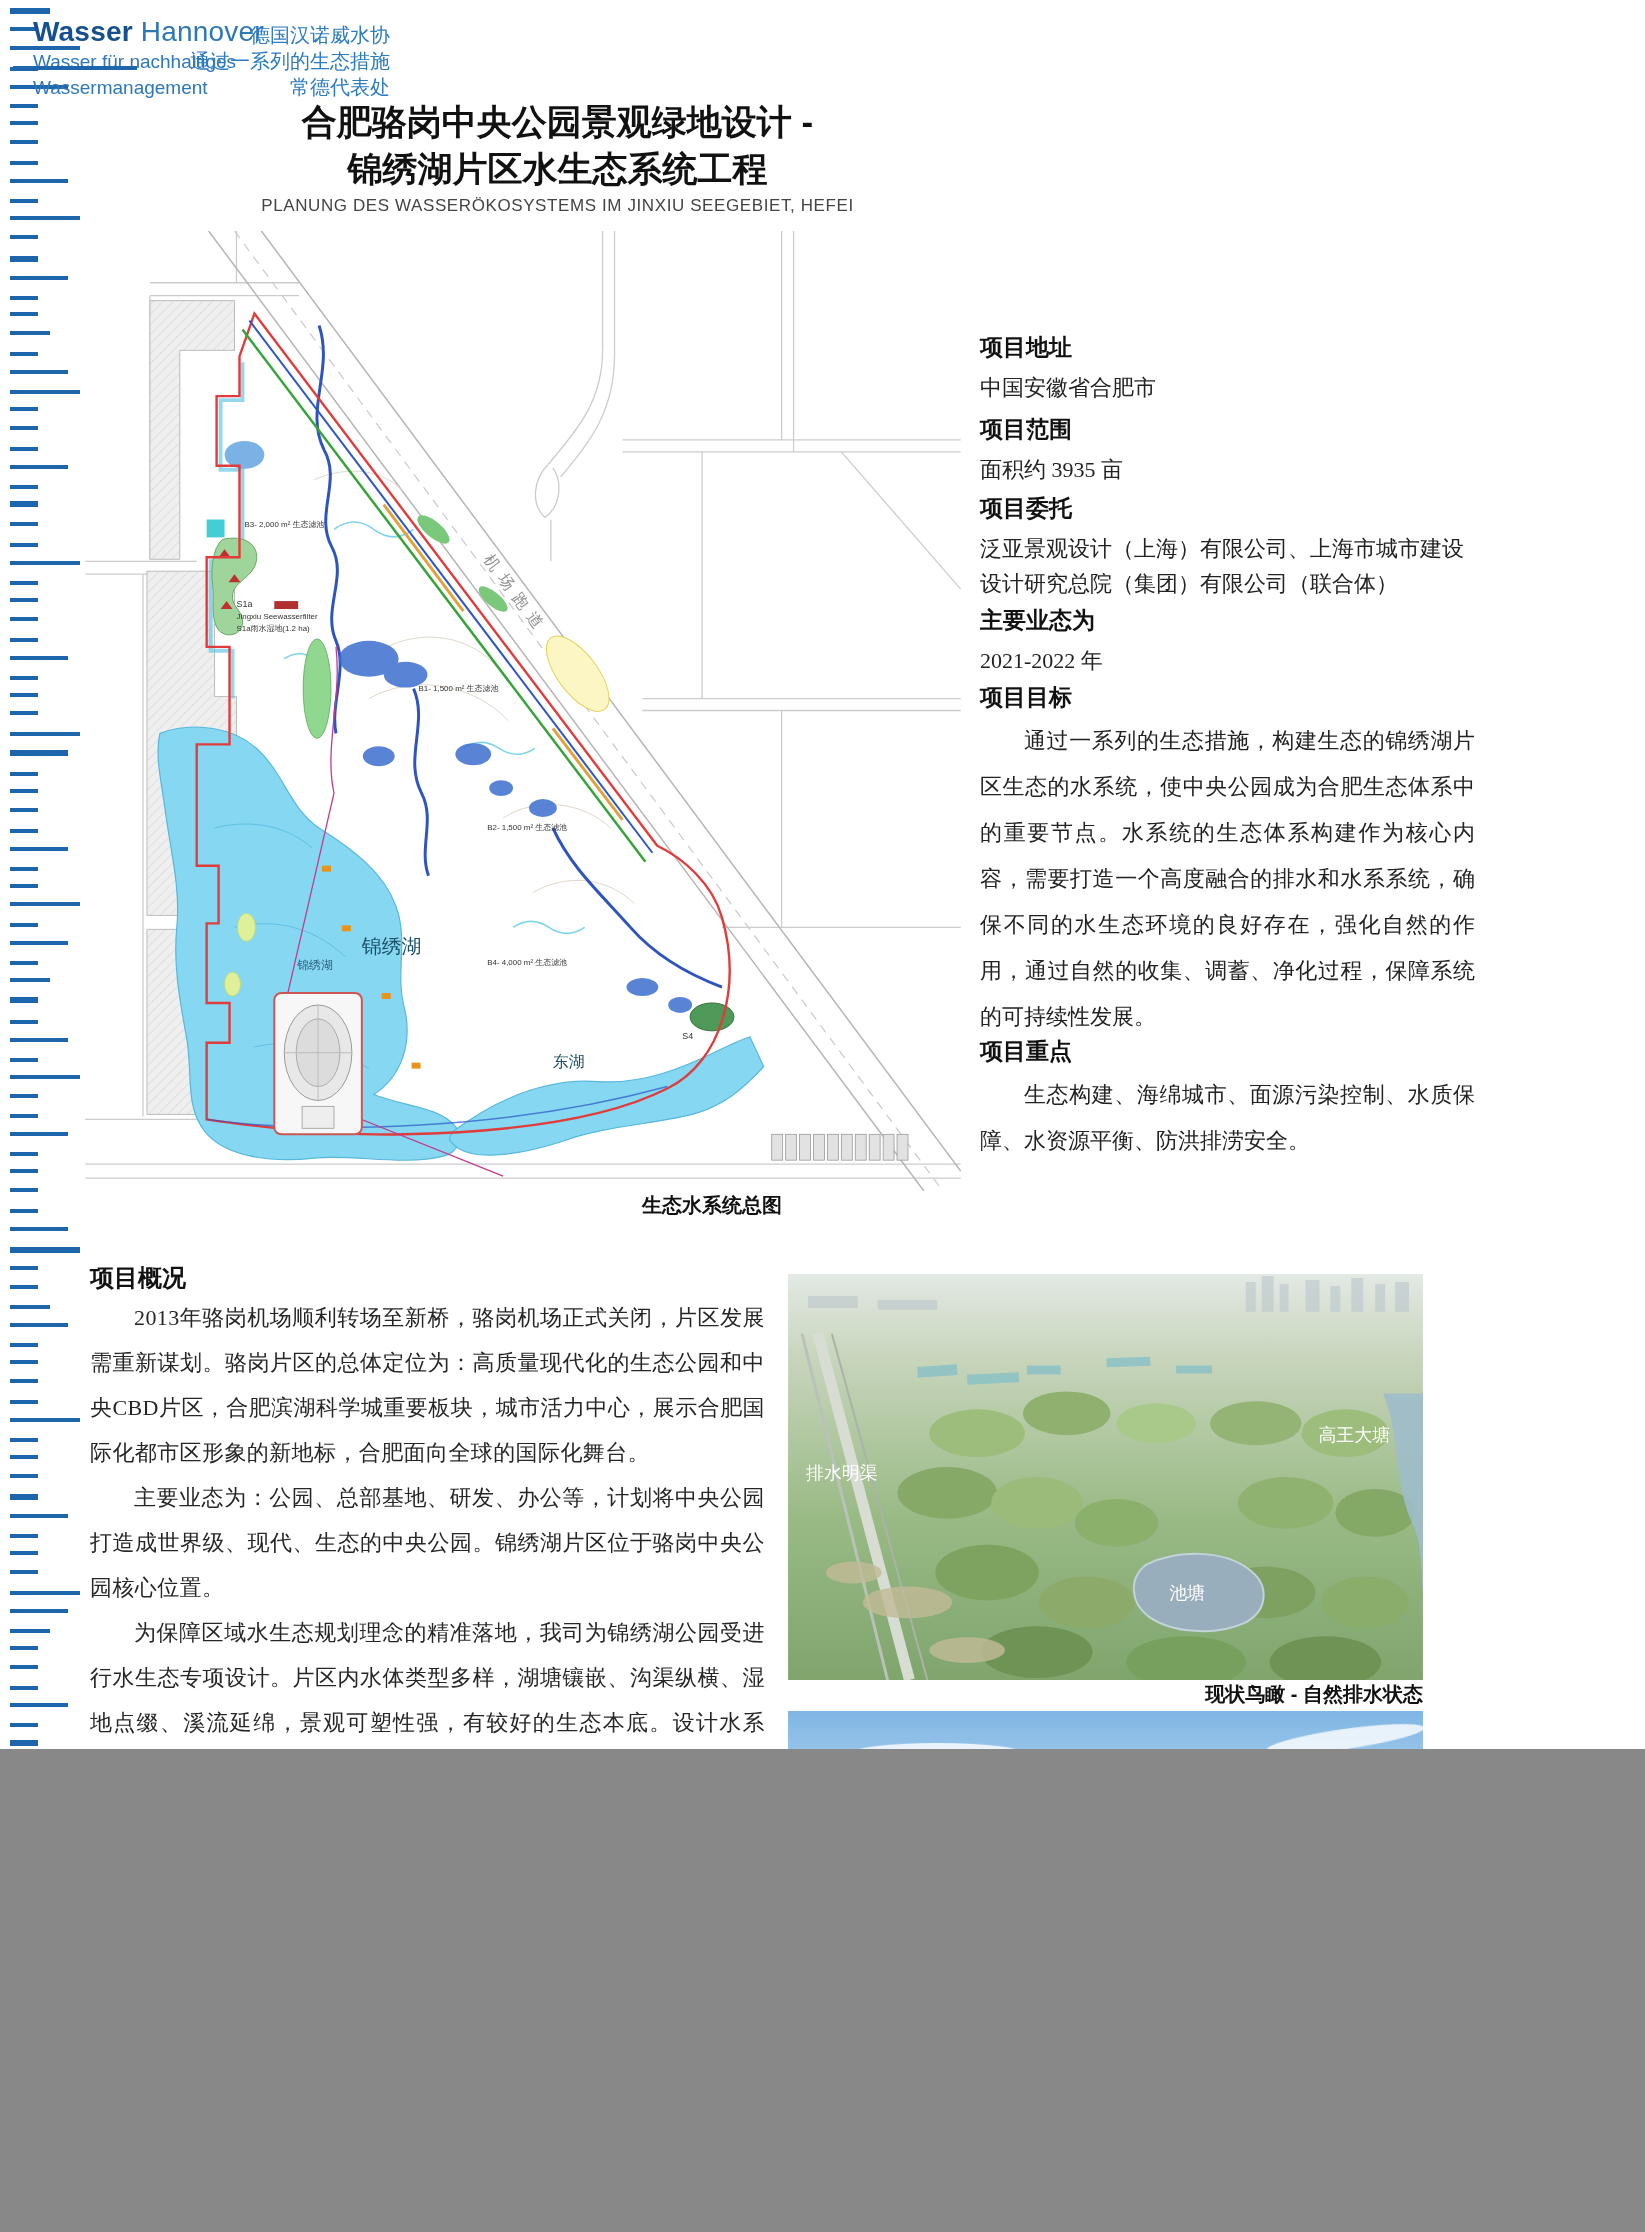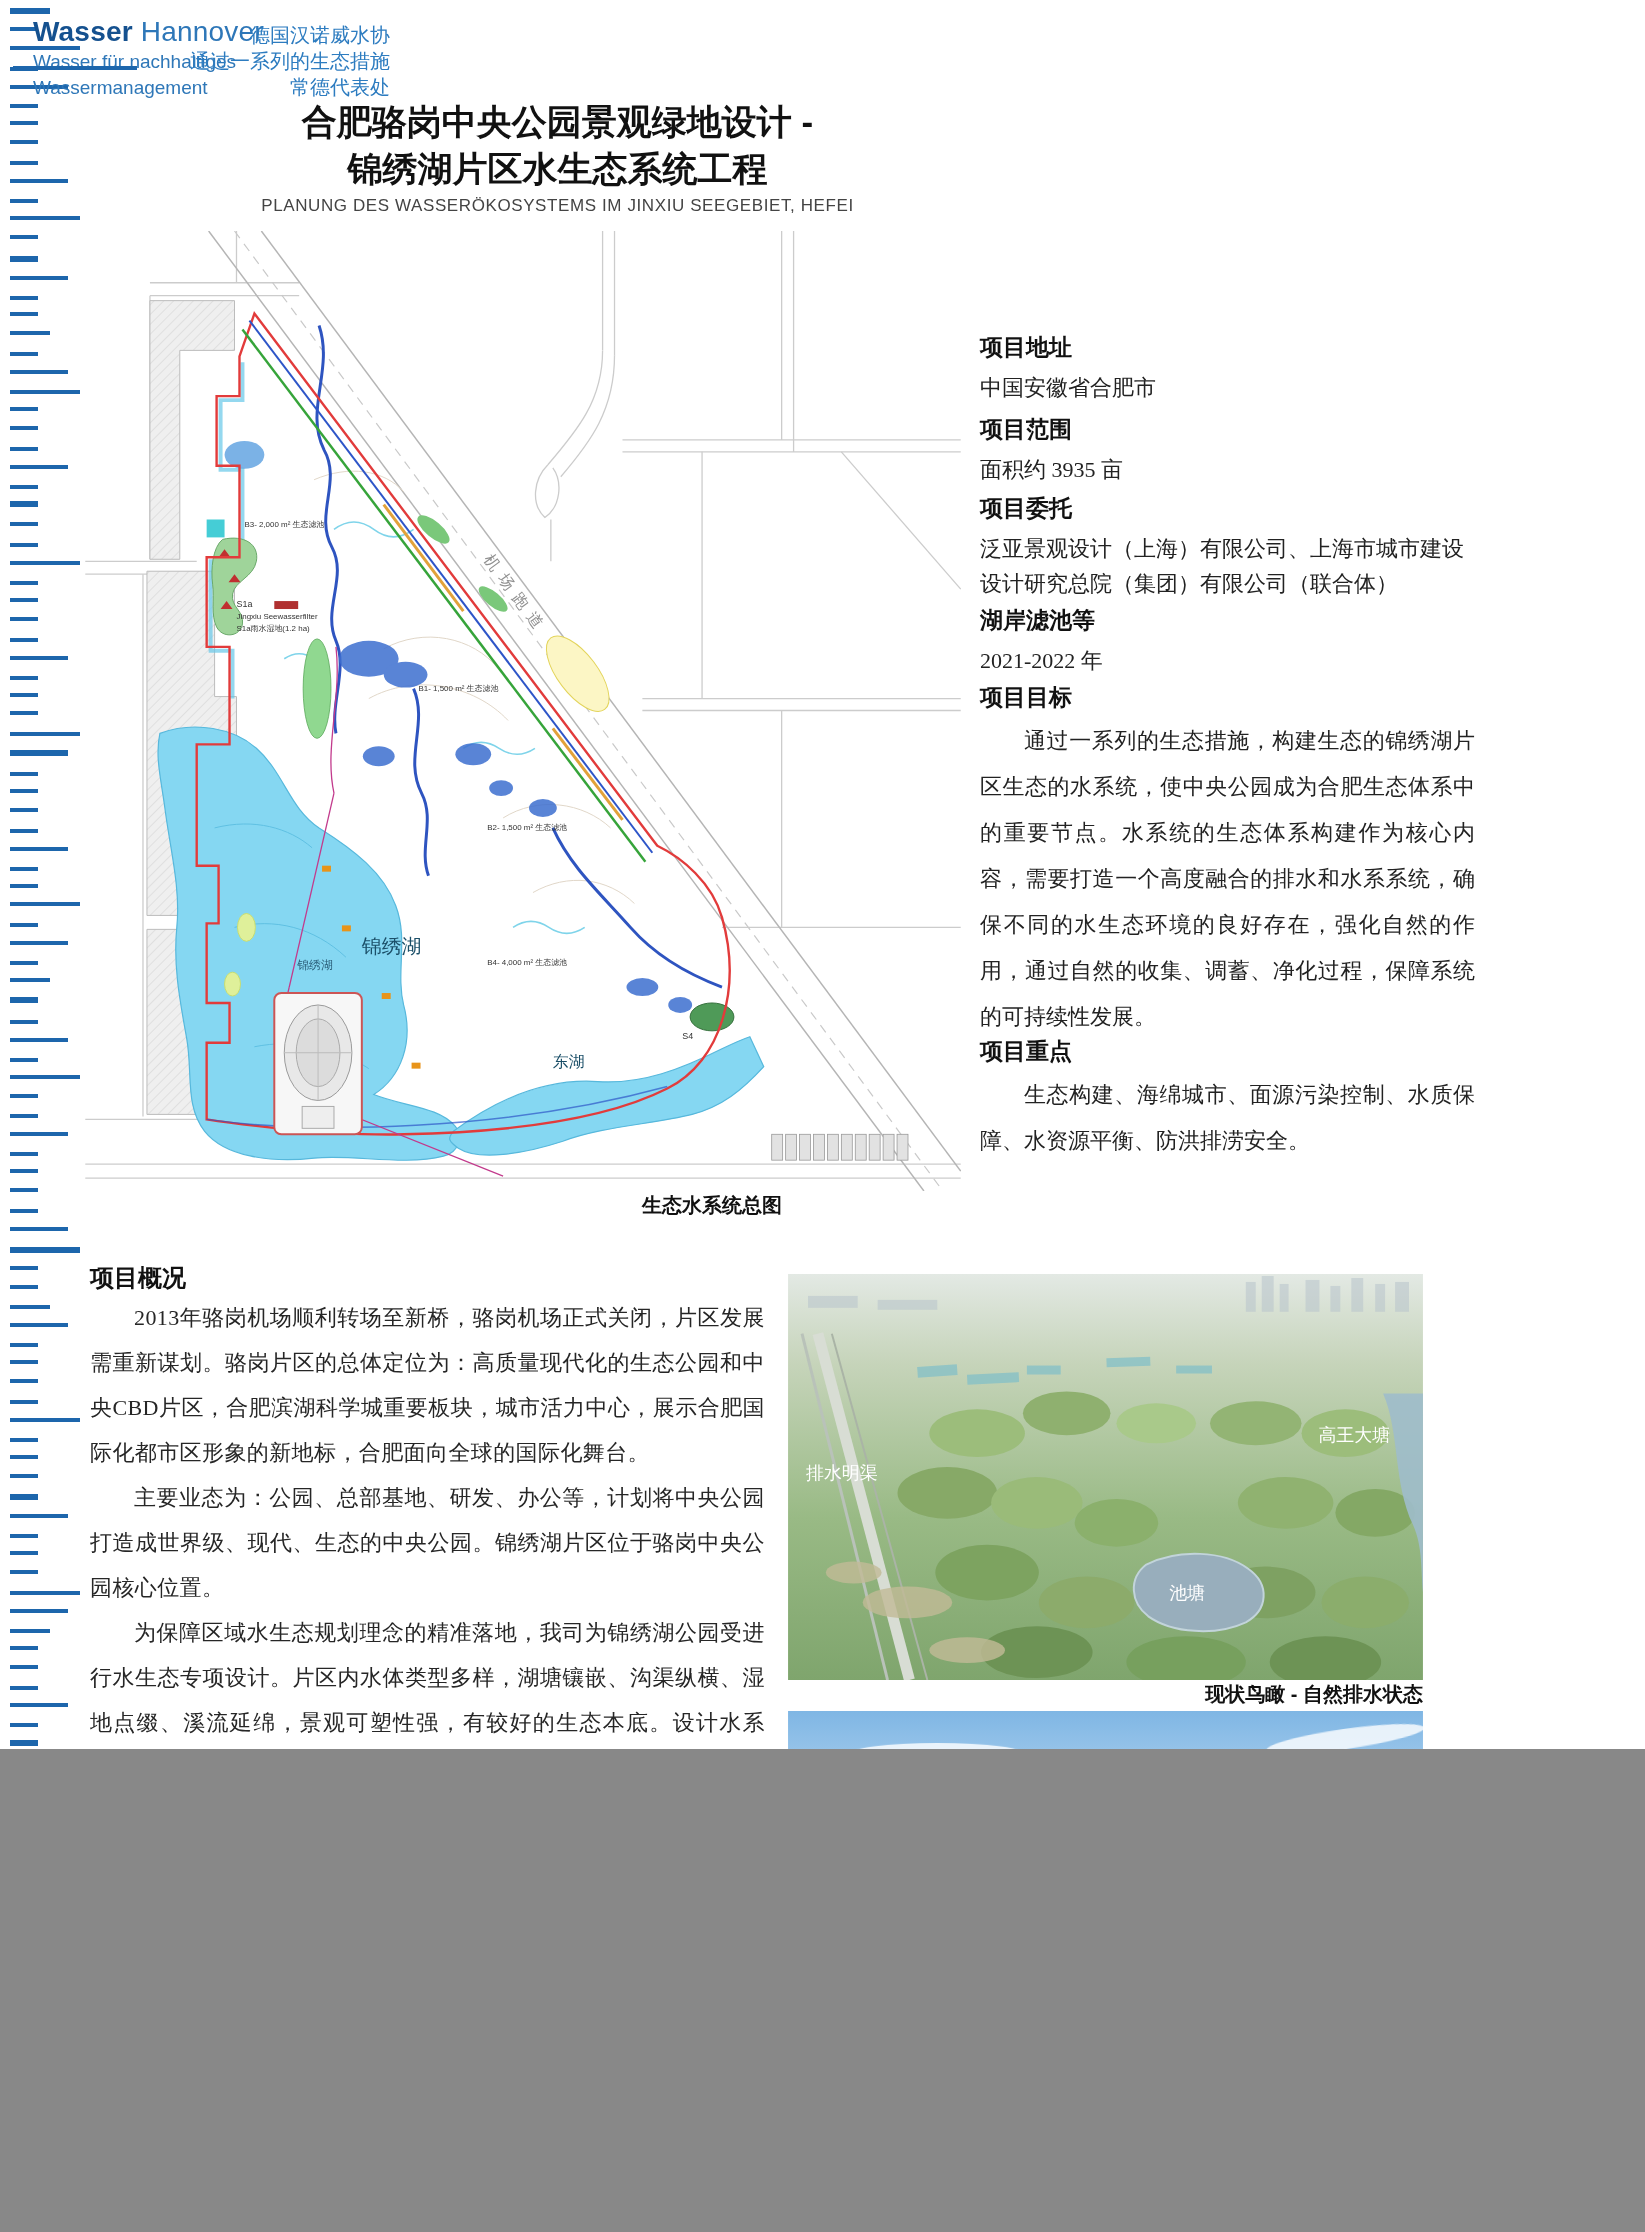--- a/index.html
+++ b/index.html
@@ -394,21 +394,21 @@
     </div>
     <div class="abs" style="top:86px;">
       <div class="ih">项目范围</div>
       <div class="iv ser">面积约 3935 亩</div>
     </div>
     <div class="abs" style="top:165px;width:498px;">
       <div class="ih">项目委托</div>
       <div class="iv ser">泛亚景观设计（上海）有限公司、上海市城市建设设计研究总院（集团）有限公司（联合体）</div>
     </div>
     <div class="abs" style="top:277px;">
-      <div class="ih">湖岸滤池等</div>
+      <div class="ih">主要业态为</div>
       <div class="iv ser">2021-2022 年</div>
     </div>
     <div class="ih abs" style="top:354px;">项目目标</div>
     <div class="ipara ser abs" style="top:390px;">通过一系列的生态措施，构建生态的锦绣湖片区生态的水系统，使中央公园成为合肥生态体系中的重要节点。水系统的生态体系构建作为核心内容，需要打造一个高度融合的排水和水系系统，确保不同的水生态环境的良好存在，强化自然的作用，通过自然的收集、调蓄、净化过程，保障系统的可持续性发展。</div>
     <div class="ih abs" style="top:708px;">项目重点</div>
     <div class="ipara ser abs" style="top:744px;">生态构建、海绵城市、面源污染控制、水质保障、水资源平衡、防洪排涝安全。</div>
   </div>
 
   <div class="section-h abs" style="left:90px;top:1262px;">项目概况</div>
   <div class="overview abs">

